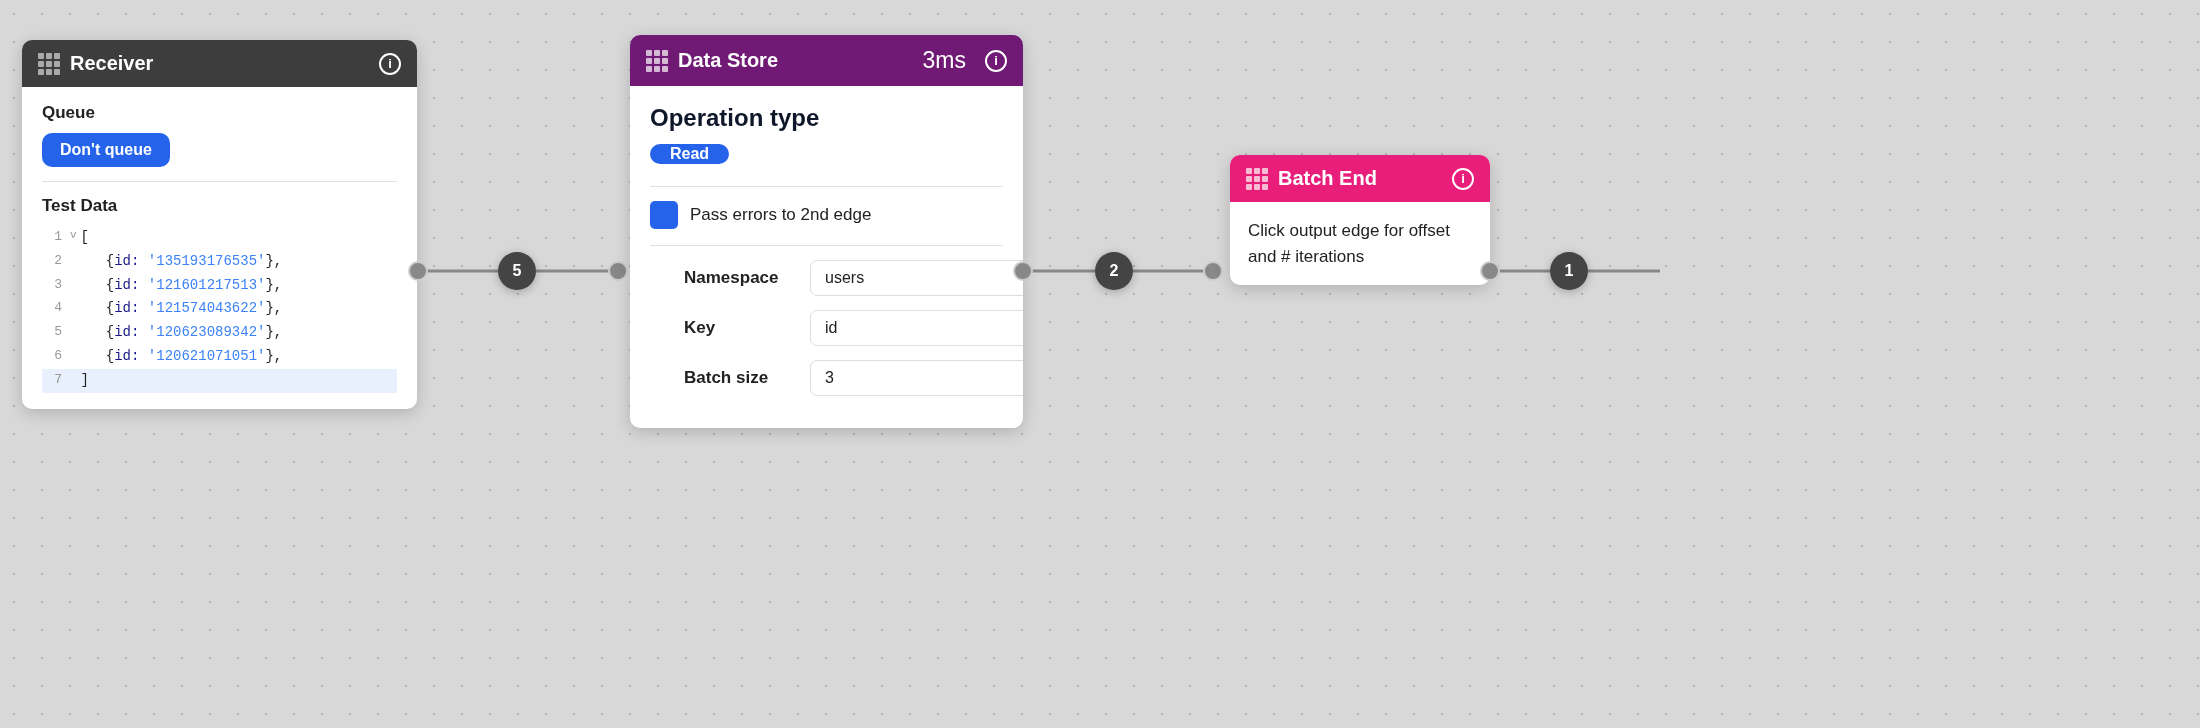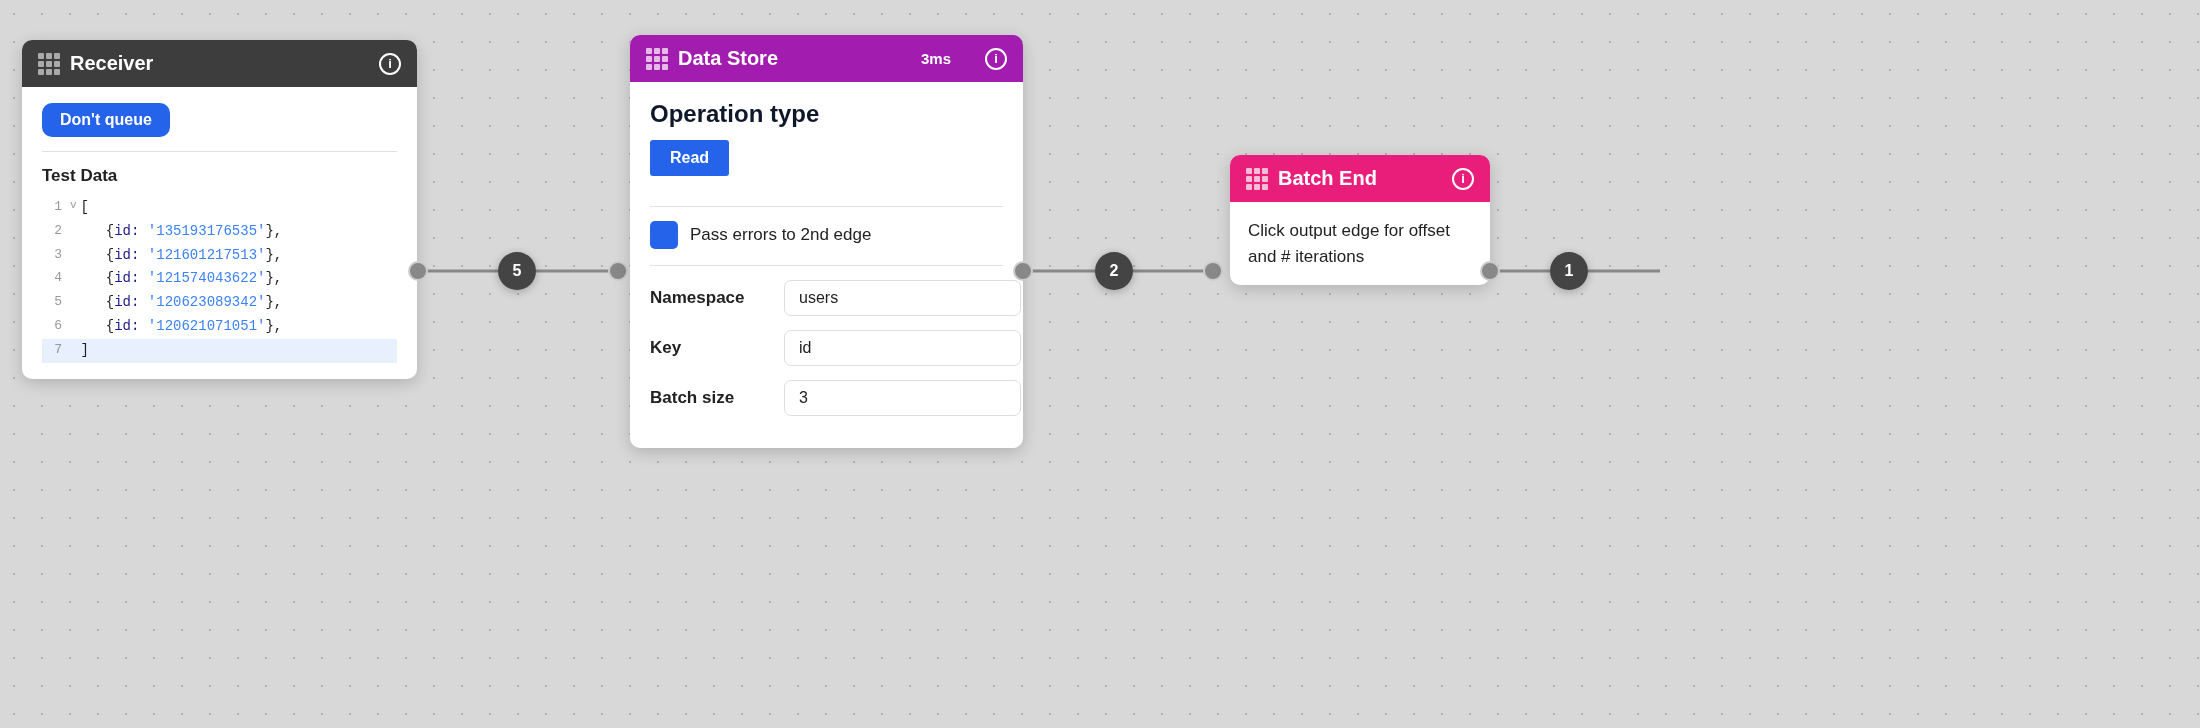--- a/index.html
+++ b/index.html
@@ -148,53 +148,53 @@
     .code-plain { color: #222; }
 
     
     .datastore-node {
       left: 630px;
       top: 35px;
       width: 393px;
     }
 
     .datastore-node .node-header {
-      background: #a21caf;
+      background: #701a75;
     }
     .datastore-node .node-header .grid-icon span { background: rgba(255,255,255,0.7); }
     .datastore-node .node-header .title { color: #fff; }
     .datastore-node .node-header .info-btn { color: #fff; border-color: #fff; }
     .datastore-node .timing {
       color: #fff;
-      font-size: 15px;
-      font-weight: 700;
-      margin-right: 24px;
+      font-size: 23px;
+      font-weight: 400;
+      margin-right: 9px;
     }
 
     .datastore-body {
       padding: 18px 20px;
     }
 
     .op-type-label {
       font-size: 24px;
       font-weight: 700;
       color: #0f172a;
       margin-bottom: 12px;
     }
 
     .read-btn {
       background: #2563eb;
       color: #fff;
       border: none;
-      border-radius: 3px;
-      padding: 9px 20px;
+      border-radius: 14px;
+      padding: 1px 20px;
       font-size: 16px;
       font-weight: 600;
       cursor: pointer;
-      margin-bottom: 16px;
+      margin-bottom: 8px;
     }
 
     .pass-errors-row {
       display: flex;
       align-items: center;
       gap: 12px;
       margin-bottom: 16px;
     }
 
     .checkbox-blue {
@@ -212,21 +212,22 @@
 
     .pass-errors-text {
       font-size: 17px;
       color: #222;
     }
 
     .field-row {
       display: flex;
       align-items: center;
       margin-bottom: 14px;
-      gap: 24px;
+      gap: 16px;
+      margin-left: 34px;
     }
 
     .field-label {
       font-size: 17px;
       font-weight: 700;
       color: #222;
       min-width: 110px;
     }
 
     .field-input {
@@ -313,20 +314,21 @@
           <span></span>
           <span></span>
         <span></span>
           <span></span>
           <span></span>
       </div>
       <span class="title">Receiver</span>
       <div class="info-btn">i</div>
     </div>
     <div class="receiver-body">
+      <div class="section-label">Queue</div>
       <button class="dont-queue-btn">Don't queue</button>
       <hr class="divider">
       <div class="test-data-section">
         <div class="section-label">Test Data</div>
         <div class="code-area">
           <div class="code-line">
             <span class="line-num">1</span>
             <span class="line-arrow">v</span>
             <span class="code-plain">[</span>
           </div>

